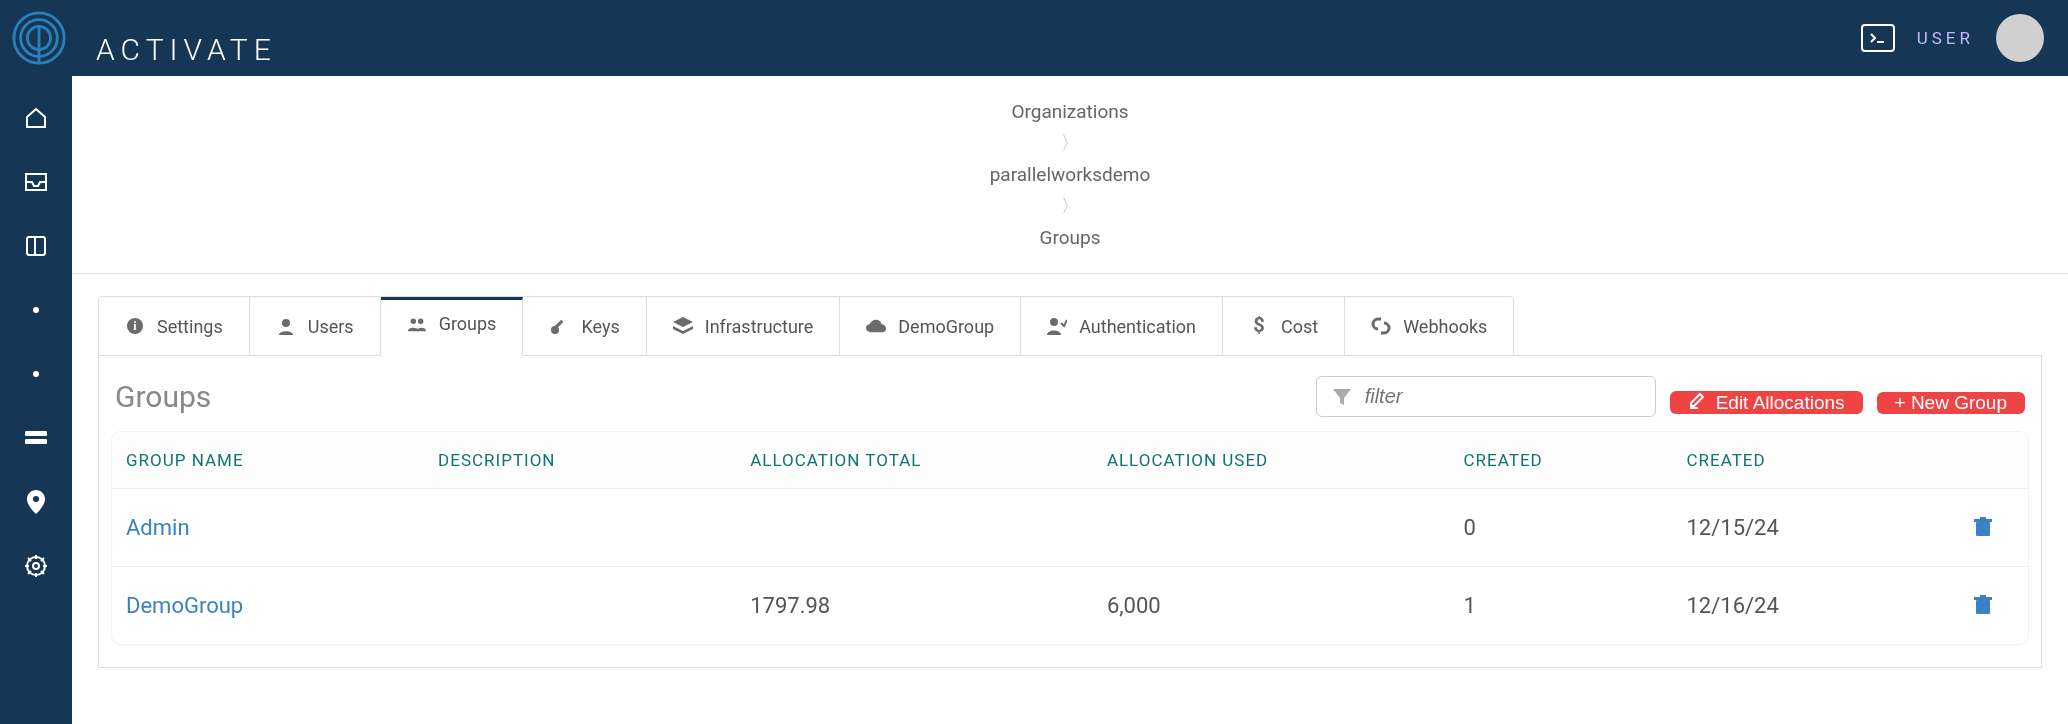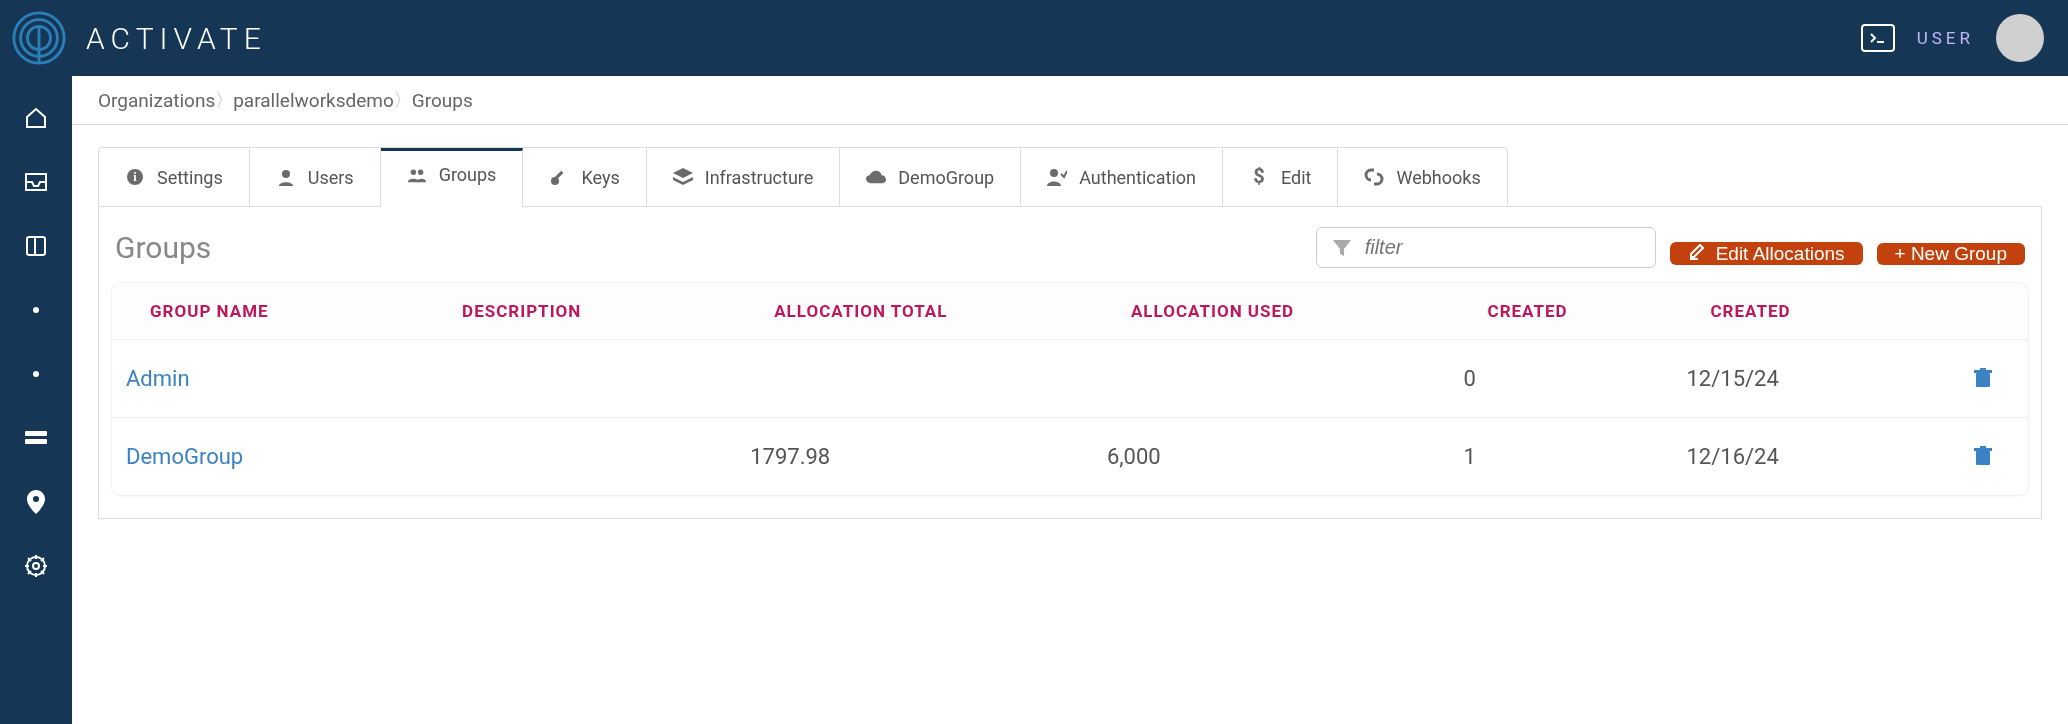--- a/index.html
+++ b/index.html
@@ -11,22 +11,22 @@
   .topbar {
     background: #153654;
     height: 76px;
     display: flex;
     align-items: center;
     padding: 0 24px 0 10px;
     justify-content: space-between;
   }
   .brand {
     display: flex;
-    align-items: center;
-    gap: 18px;
+    align-items: flex-end;
+    gap: 28px;
   }
   .brand-logo {
     width: 58px;
     height: 58px;
   }
   .brand-text {
     color: #fff;
     font-size: 30px;
     font-weight: 300;
     letter-spacing: 6px;
@@ -82,25 +82,27 @@
     align-items:center;
     justify-content:center;
   }
   .dot { width:6px; height:6px; background:#fff; border-radius:50%; margin:0 auto;}
   .main {
     flex: 1;
     background: #fff;
   }
   .breadcrumb {
     border-bottom: 1px solid #ddd;
-    padding: 12px 26px;
-    display: flex;
-    align-items: center;
+    padding: 24px 26px;
+    display: flex;
+    align-items: center;
+    gap: 8px;
     font-size: 19px;
     color: #666;
+    flex-direction: column;
   }
   .breadcrumb .crumb { cursor:pointer; }
   .crumb-sep {
     color: #bbb;
     font-size: 18px;
   }
   .content-area {
     padding: 0 26px;
   }
   .tabs {
@@ -162,38 +164,38 @@
     padding: 8px 14px; gap:12px;
     width: 340px;
   }
   .filter-wrap input {
     border:none; outline:none; font-size:20px; color:#888; flex:1;
     background:transparent;
     font-style:italic;
   }
   .filter-ic { color:#aaa; width:22px; height:22px;}
   .btn {
-    background:#c2410c; color:#fff; border:none;
+    background:#ef4444; color:#fff; border:none;
     padding: 0 18px; font-size:19px; border-radius:6px;
     cursor:pointer; display:flex; align-items:center; gap:10px;margin-top:12px;
   }
   .table-card {
     border:1px solid #f2f2f2;
     border-radius:10px;
     overflow:hidden;
     box-shadow: 0 1px 2px rgba(0,0,0,0.03);
   }
   .thead {
     display:grid;
     grid-template-columns: 1.4fr 1.4fr 1.6fr 1.6fr 1.0fr 1.2fr 60px;
     padding: 18px 14px;
     background:#fdfdfd;
   }
   .th {
-    font-size:17px; color:#be185d; letter-spacing:1px; font-weight:700;margin-left:24px;
+    font-size:17px; color:#0f766e; letter-spacing:1px; font-weight:400;
   }
   .trow {
     display:grid;
     grid-template-columns: 1.4fr 1.4fr 1.6fr 1.6fr 1.0fr 1.2fr 60px;
     padding: 26px 14px;
     border-top:1px solid #eee;
     font-size:22px;
     color:#555;
     align-items:center;
   }
@@ -355,21 +357,21 @@
               </svg>
             </span>
           <span>Authentication</span>
         </div>
         <div class="tab">
           <span class="tab-ic">
               <svg width="12" height="20" viewBox="0 0 12 20" fill="#6b6b6b">
                 <text x="6" y="16" text-anchor="middle" font-size="20" font-weight="bold">$</text>
               </svg>
             </span>
-          <span>Edit</span>
+          <span>Cost</span>
         </div>
         <div class="tab">
           <span class="tab-ic">
               <svg width="20" height="20" viewBox="0 0 20 20" fill="none" stroke="#6b6b6b" stroke-width="3">
                 <path d="M7 13 A5 5 0 0 1 7 3 L10 3"></path>
                 <path d="M13 7 A5 5 0 0 1 13 17 L10 17"></path>
               </svg>
             </span>
           <span>Webhooks</span>
         </div>

